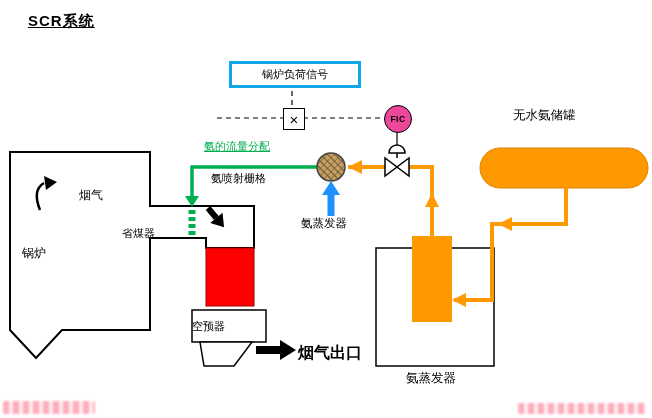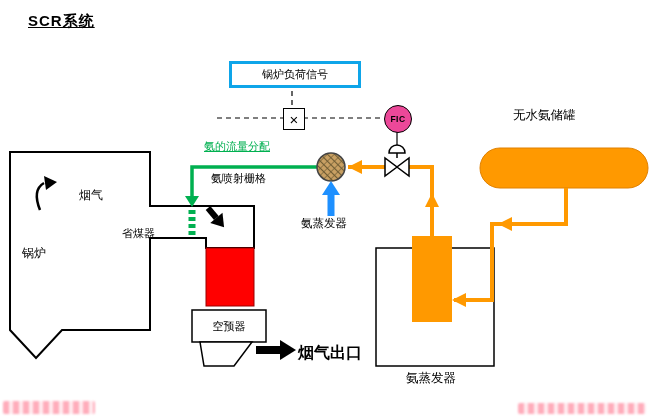--- a/index.html
+++ b/index.html
@@ -34,21 +34,21 @@
     position:absolute;left:283px;top:108px;width:20px;height:20px;border:1px solid #000;
     background:#fff;display:flex;align-items:center;justify-content:center;
     font-size:15px;line-height:1;
   }
   .scr-text{
     position:absolute;left:206px;top:259px;width:48px;text-align:center;
     color:#fff;font-weight:bold;font-size:11px;line-height:1.5;
   }
   .preheater-label{
     position:absolute;left:192px;top:310px;width:74px;height:32px;
-    display:flex;align-items:center;justify-content:center;font-size:11px;
+    display:flex;align-items:center;justify-content:flex-start;font-size:11px;
   }
   .green-text{color:var(--signal-green);text-decoration:underline;}
   .bold{font-weight:bold;}
   .watermark{
     position:absolute;border-radius:2px;filter:blur(1px);opacity:.85;
     background:repeating-linear-gradient(90deg,var(--watermark-pink) 0 6px,rgba(255,190,205,.35) 6px 10px);
   }
   
   .pipe{stroke:var(--pipe-orange);}
   .pipehead{fill:var(--pipe-orange);}

